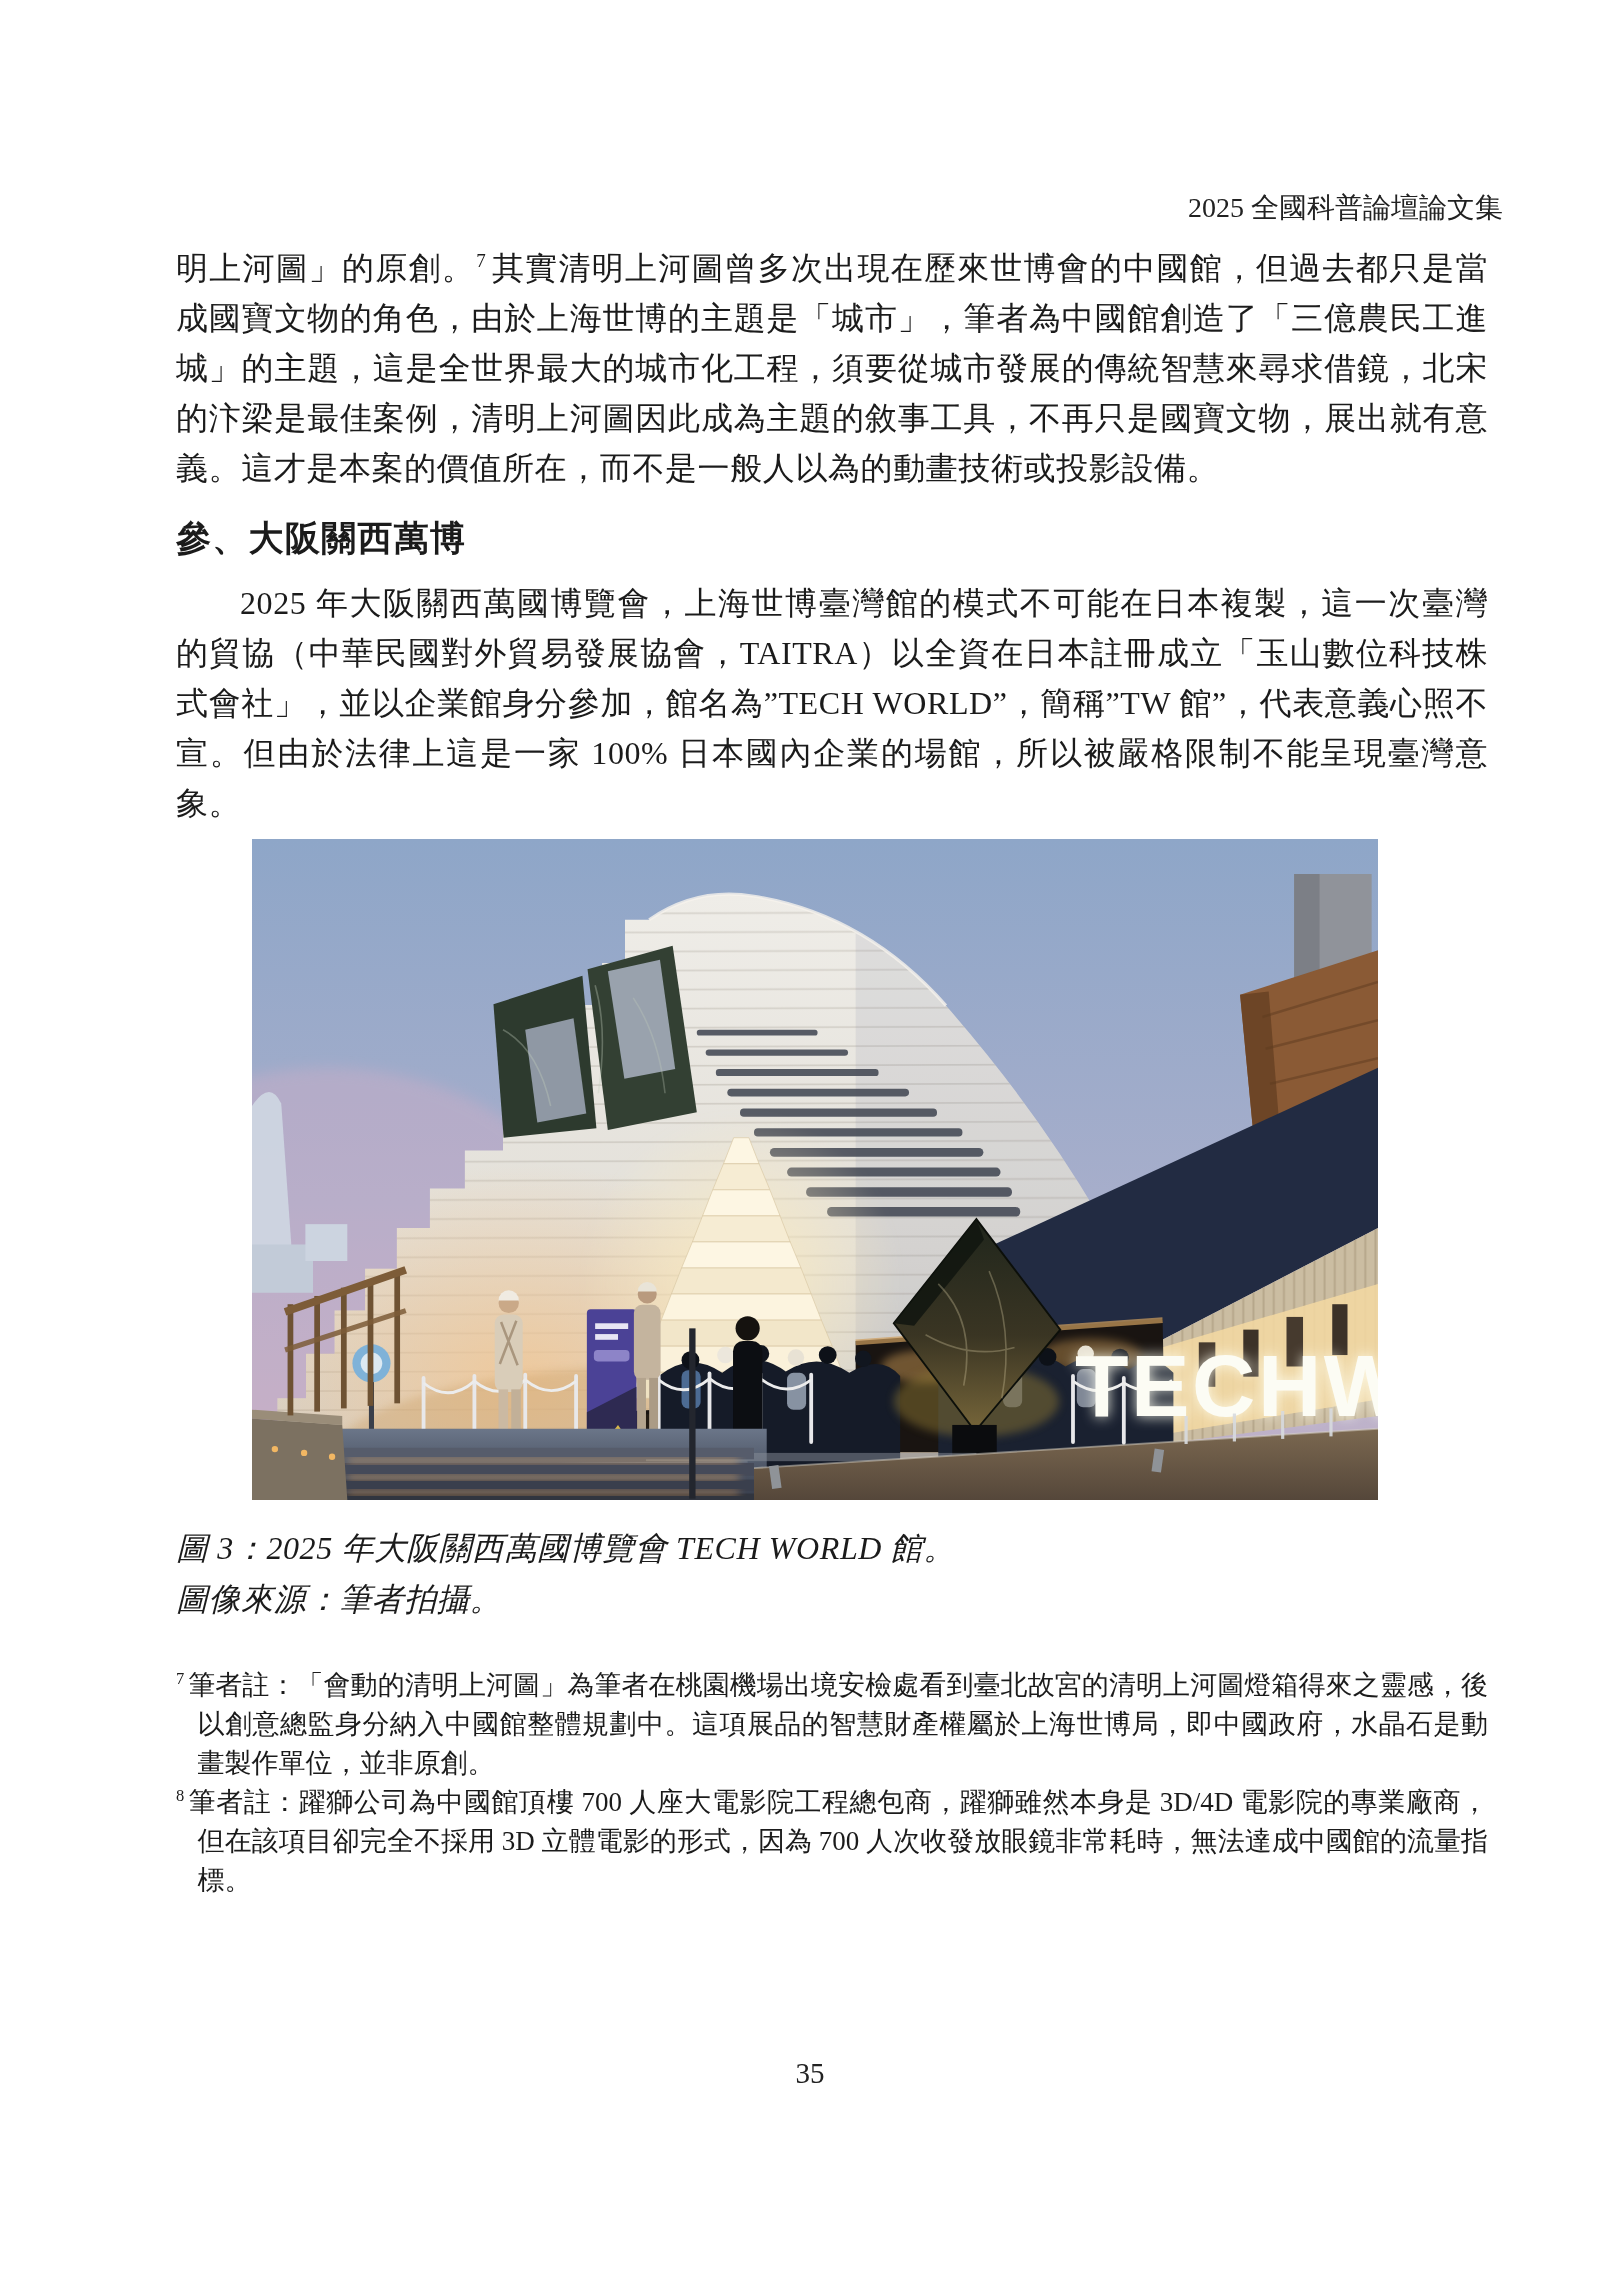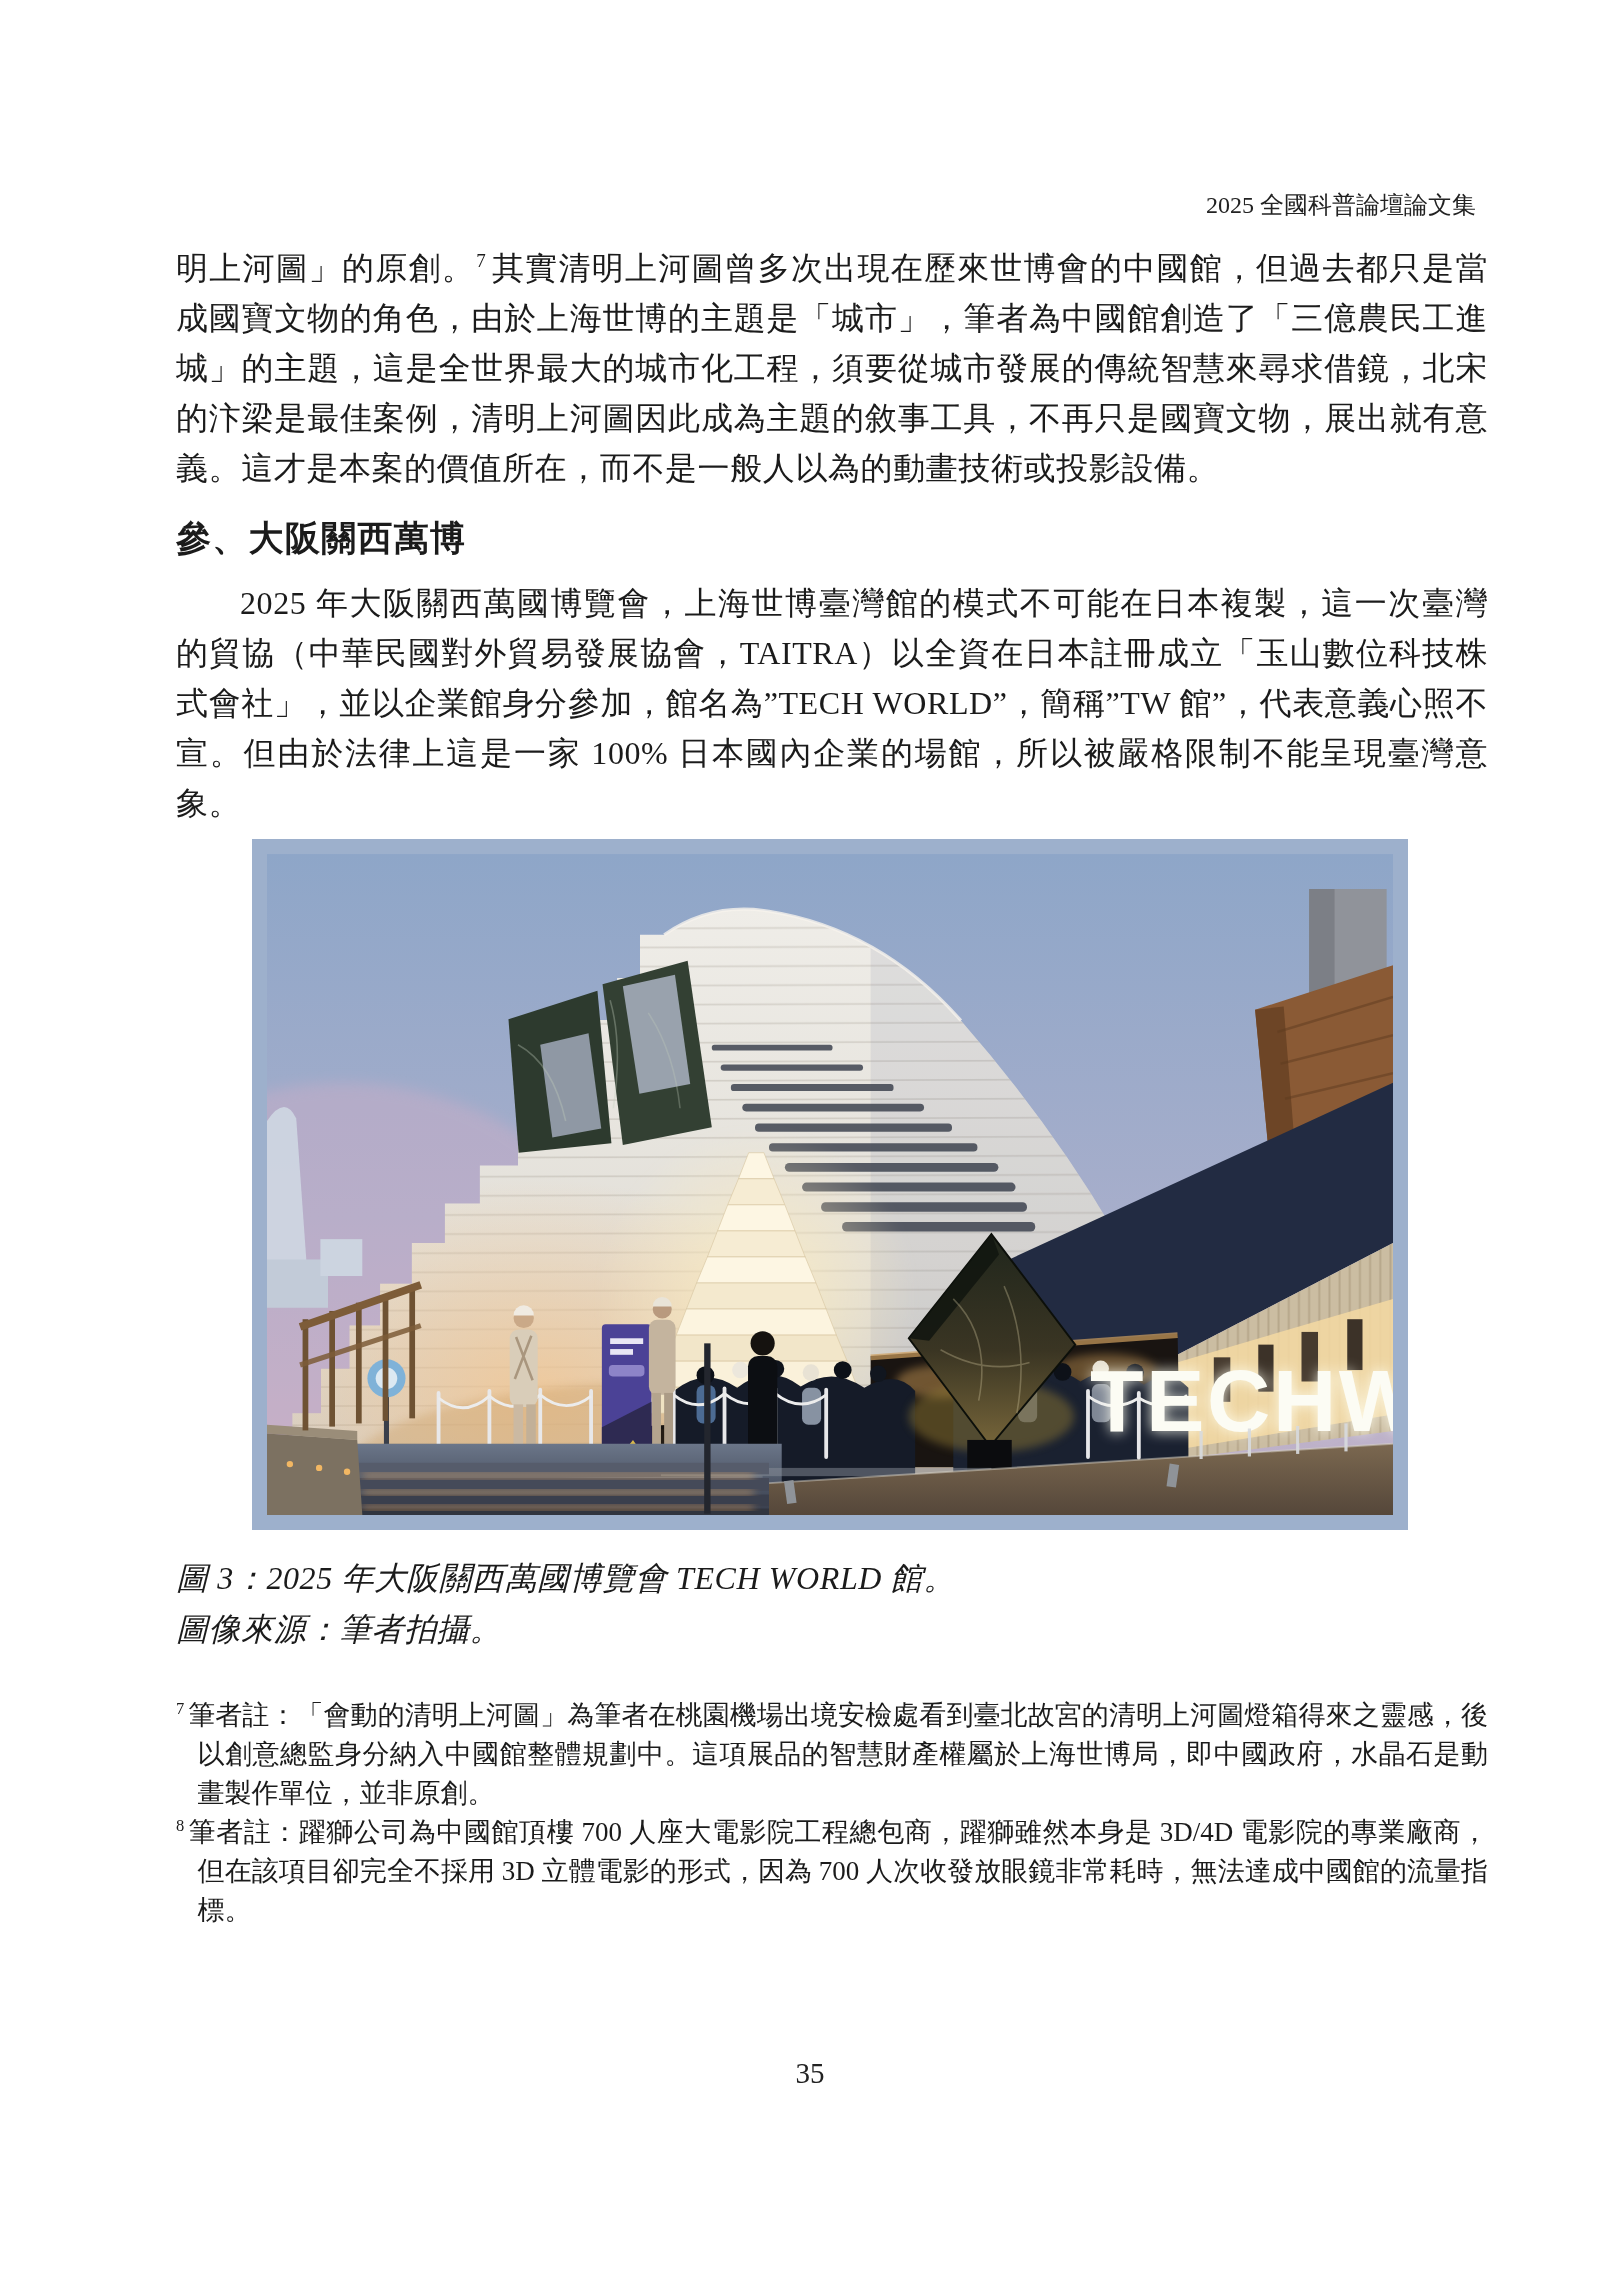--- a/index.html
+++ b/index.html
@@ -5,40 +5,40 @@
   html,body{margin:0;padding:0;background:#e8e8e8;}
   .page{
     position:relative;
     width:1620px;height:2273px;
     background:#ffffff;
     font-family:"Liberation Serif","DejaVu Serif",serif;
     color:#1b1b1b;
     overflow:hidden;
   }
   .running-header{
-    position:absolute;top:191px;left:164px;width:1312px;
-    text-align:right;font-size:24px;line-height:1.2;color:#222;
+    position:absolute;top:191px;left:191px;width:1312px;
+    text-align:right;font-size:28px;line-height:1.2;color:#222;
   }
   .content{
     position:absolute;top:243px;left:176px;width:1312px;
   }
   .body-p{
     margin:0;font-size:32px;line-height:50px;
     text-align:justify;text-justify:inter-ideograph;
     letter-spacing:0.6px;
   }
   .body-p.indent{text-indent:2em;}
   .fnref{font-size:19px;vertical-align:super;line-height:0;margin:0 5.1px 0 1.3px;}
   h2.section-heading{
     margin:20px 0 14px 0;font-size:35px;line-height:51px;
     font-weight:bold;letter-spacing:1.3px;
   }
   figure.photo-figure{
     margin:11.4px 0 0 76px;width:1126px;height:661px;
-    padding:15px;overflow:hidden;background:#9db0cc;
+    padding:0;overflow:hidden;background:#9db0cc;
   }
   figure.photo-figure svg{display:block;}
   .caption{
     margin:23px 0 0 0;font-size:32px;line-height:51px;letter-spacing:0.6px;font-style:italic;
   }
   .footnotes{
     margin-top:41px;font-size:27px;line-height:39px;
     text-align:justify;text-justify:inter-ideograph;
   }
   .fn{margin:0;padding-left:21.6px;text-indent:-21.6px;}

